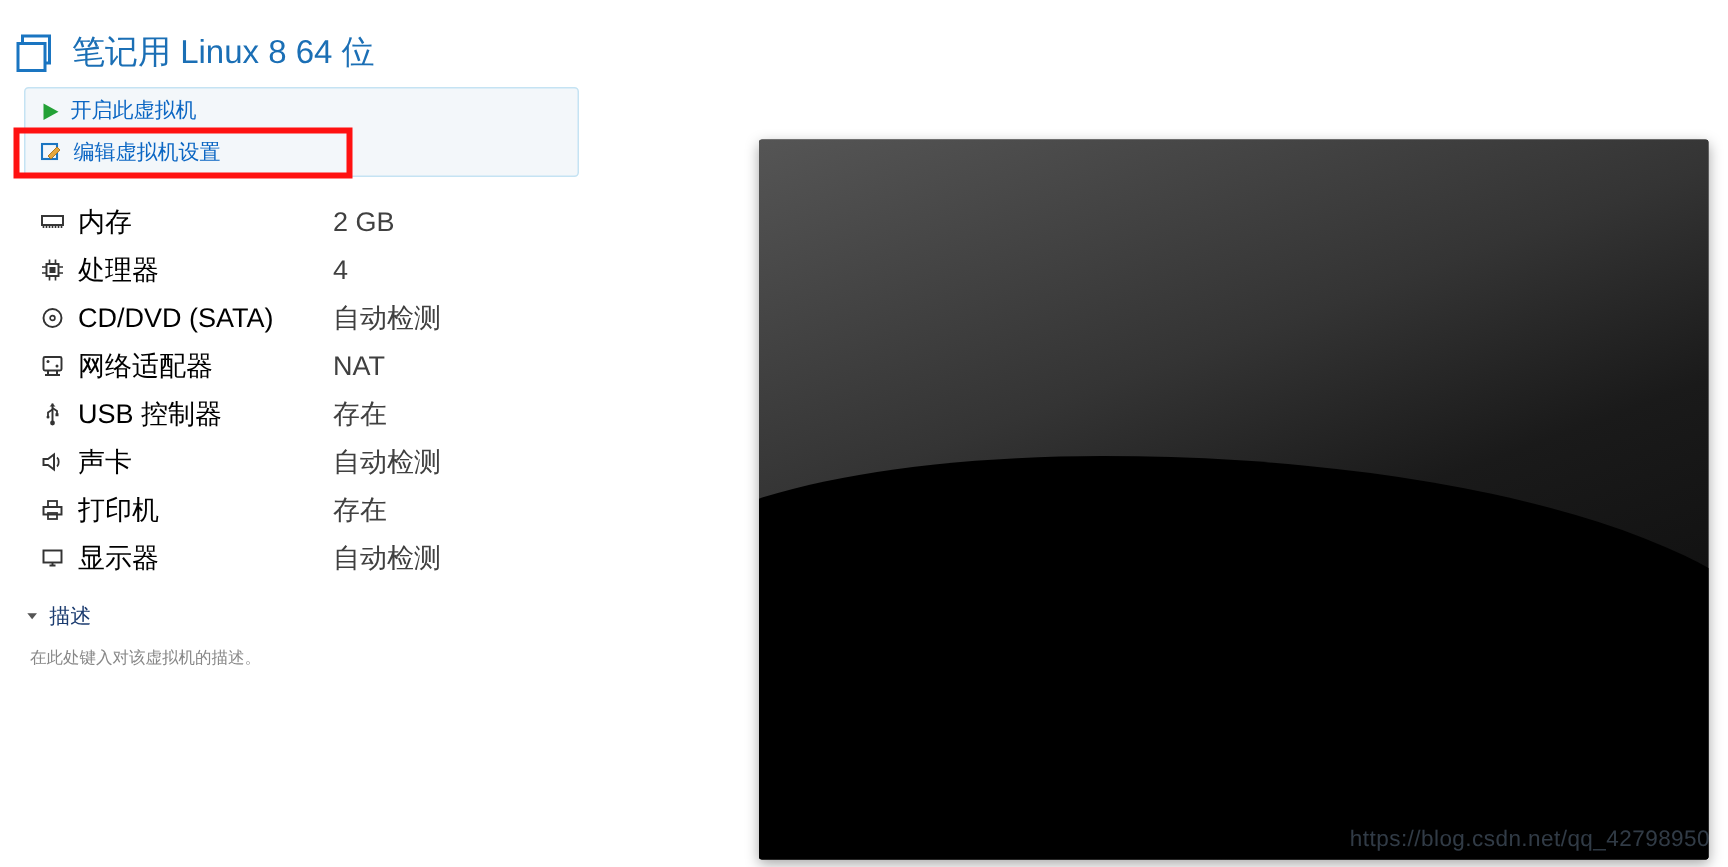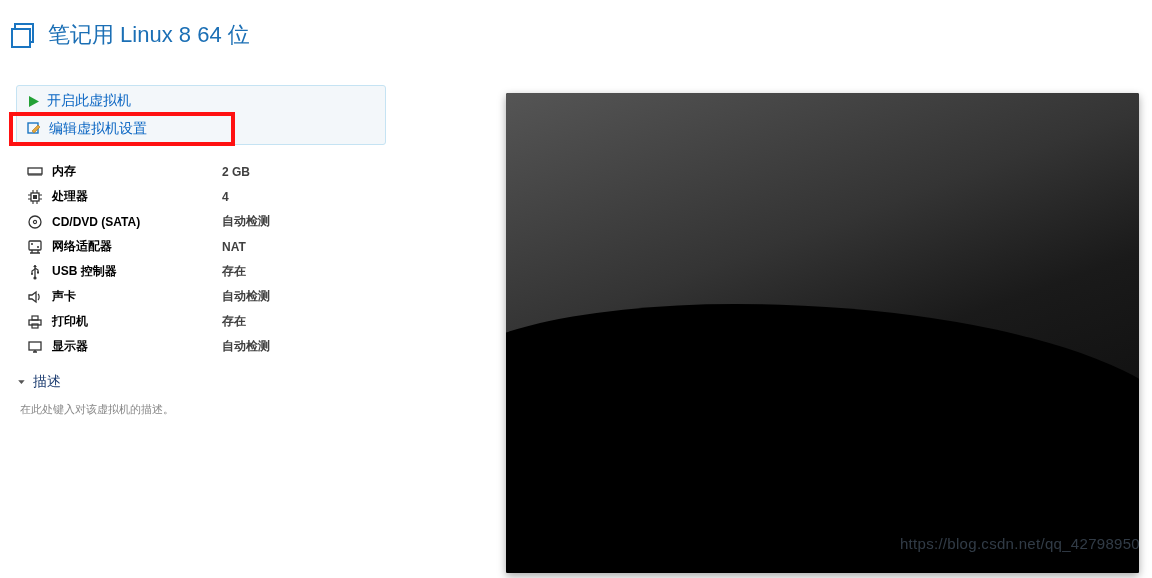--- a/index.html
+++ b/index.html
@@ -4,42 +4,42 @@
   <style>
     * { box-sizing: border-box; margin: 0; padding: 0; }
     body { font-family: "Microsoft YaHei", "Segoe UI", Arial, sans-serif; background: #fff; font-size: 14px; color: #333; width: 1152px; height: 578px; overflow: hidden; }
 
     .topbar { display: flex; align-items: center; padding: 20px 10px 8px 10px; gap: 10px; }
     .topbar svg { flex-shrink: 0; }
     .vm-title { color: #1b6fb5; font-size: 22px; font-weight: 400; }
 
     .main { display: flex; padding: 0 0 0 16px; gap: 20px; align-items: flex-start; }
 
-    .left { width: 370px; flex-shrink: 0; margin-top: 27px; }
+    .left { width: 370px; flex-shrink: 0; }
 
     .actions { background: #f3f7fa; border: 1px solid #c5e3f3; border-radius: 3px; padding: 1px 0; margin-bottom: 14px; font-size: 14px; }
     .action-row { display: flex; align-items: center; gap: 7px; padding: 5px 10px; cursor: pointer; color: #0b66c3; }
     .highlight-box { position: relative; outline: 4px solid #f11; outline-offset: -1px; margin-left: -5px; padding-left: 5px; width: 220px; }
 
     .section-header { display: flex; align-items: center; gap: 6px; font-size: 14px; color: #1b3b6f; margin: 14px 0 6px 0; cursor: pointer; }
     .chevron { display: inline-block; color: #555; transform: scaleY(0.6); font-size: 11px; }
 
-    .devices { font-size: 12px; font-weight: bold; }
+    .devices { font-size: 18px; }
     .device-row { display: flex; align-items: center; padding: 4px 0; }
     .device-icon { width: 22px; display: flex; justify-content: center; margin-left: 8px; margin-right: 6px; color: #333; }
     .device-label { flex: 0 0 170px; color: #000; }
     .device-value { color: #404040; }
 
     .desc-placeholder { color: #888; font-size: 11px; padding: 5px 4px; }
 
     .preview { width: 633px; height: 480px; margin-left: 100px; margin-top: 35px; border-radius: 2px; box-shadow: 0 3px 9px rgba(0,0,0,0.35); overflow: hidden; position: relative; background: #0b0b0b; }
     .preview .grad { position: absolute; inset: 0; background: linear-gradient(160deg, #555 0%, #343434 35%, #1a1a1a 55%, #060606 100%); }
     .preview .wave { position: absolute; left: -10%; right: -10%; bottom: -2%; height: 58%; background: #000; border-top-left-radius: 50% 35%; border-top-right-radius: 80% 70%; }
 
-    .watermark { position: fixed; bottom: 26px; right: 12px; color: rgba(140,170,200,0.35); font-size: 15px; pointer-events: none; letter-spacing: .3px; margin-left: 40px; }
+    .watermark { position: fixed; bottom: 10px; right: 12px; color: rgba(140,170,200,0.35); font-size: 15px; pointer-events: none; letter-spacing: .3px; margin-left: 40px; }
   </style>
 </head>
 <body>
 
 <div class="topbar">
   <svg width="28" height="28" viewBox="0 0 28 28">
     <rect x="5" y="3" width="18" height="18" fill="none" stroke="#1a75c1" stroke-width="2"></rect>
     <rect x="2" y="8" width="18" height="18" fill="#fff" stroke="#1a75c1" stroke-width="2"></rect>
   </svg>
   <span class="vm-title">笔记用 Linux 8 64 位</span>

